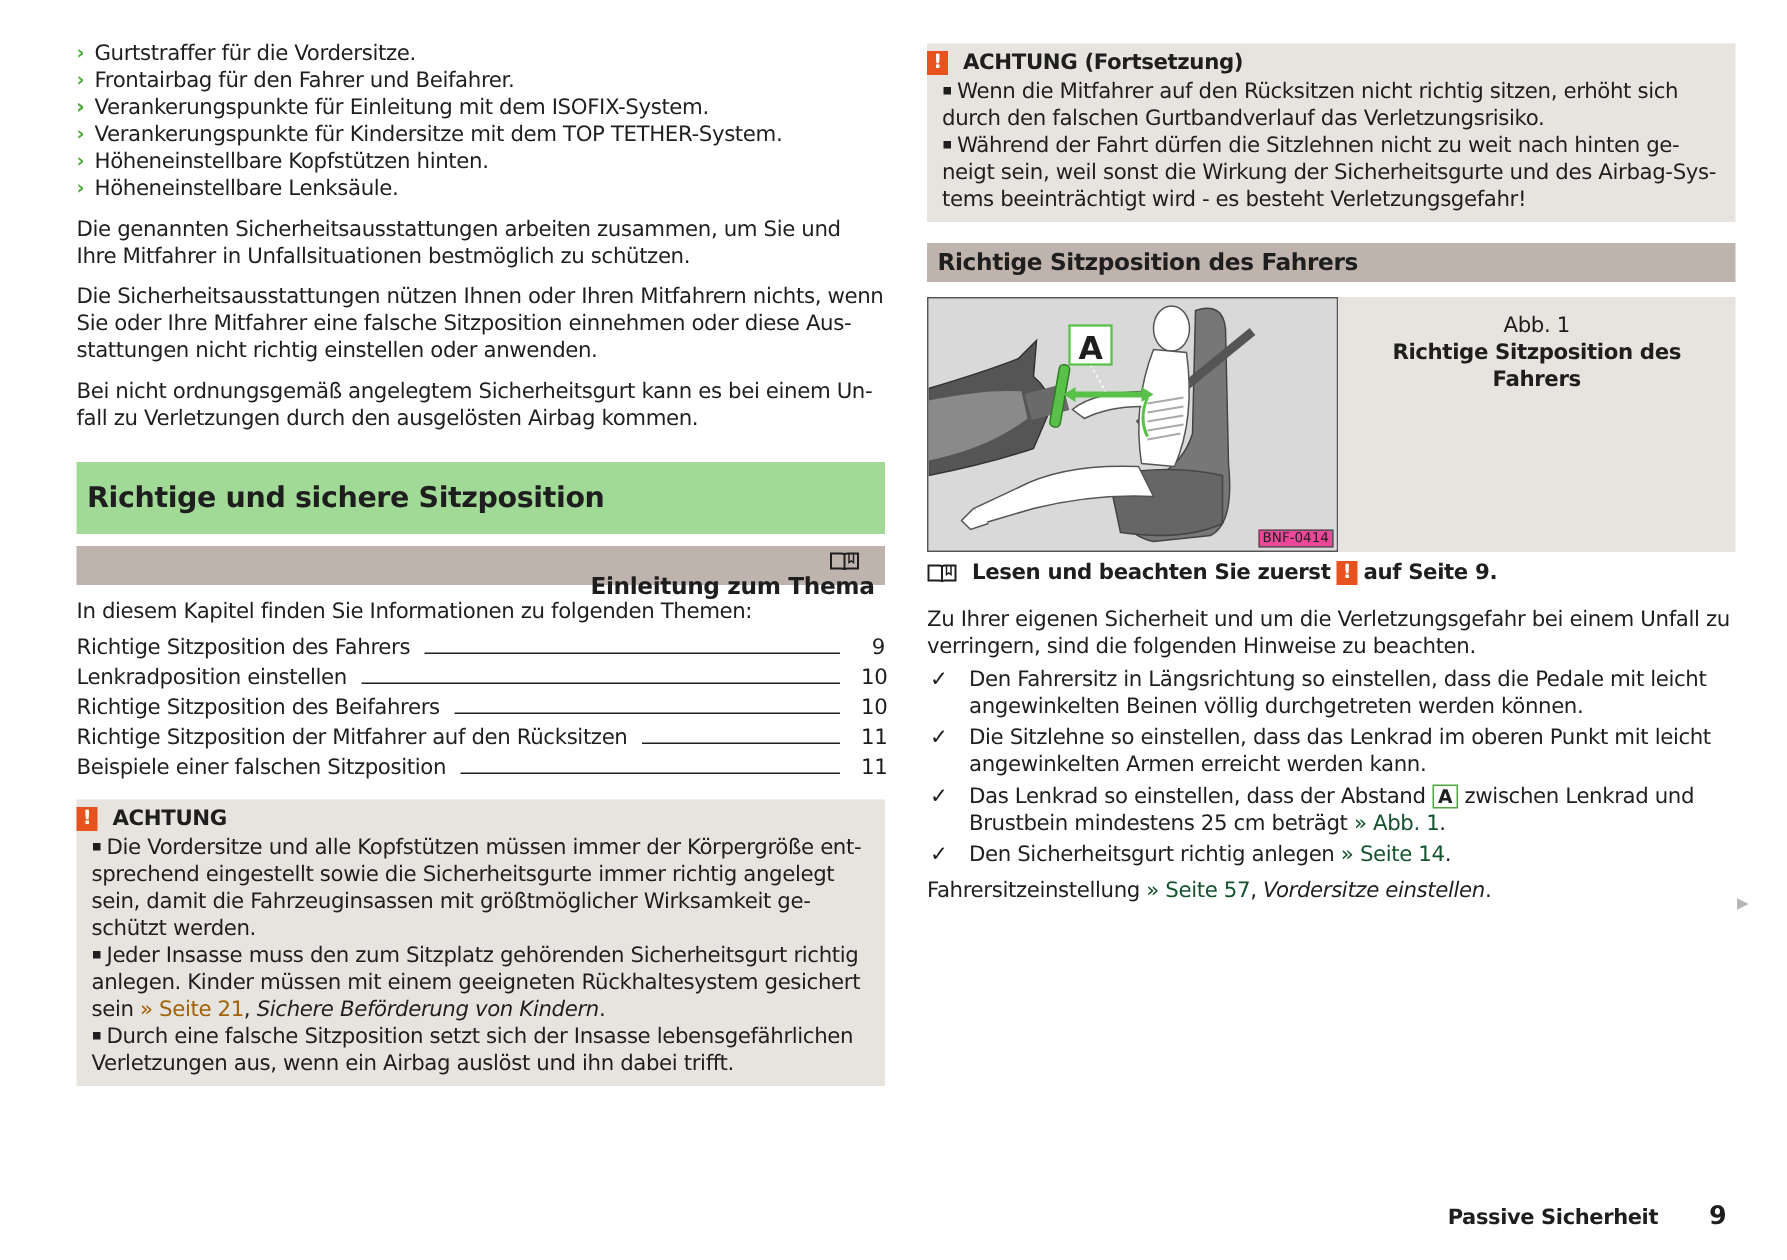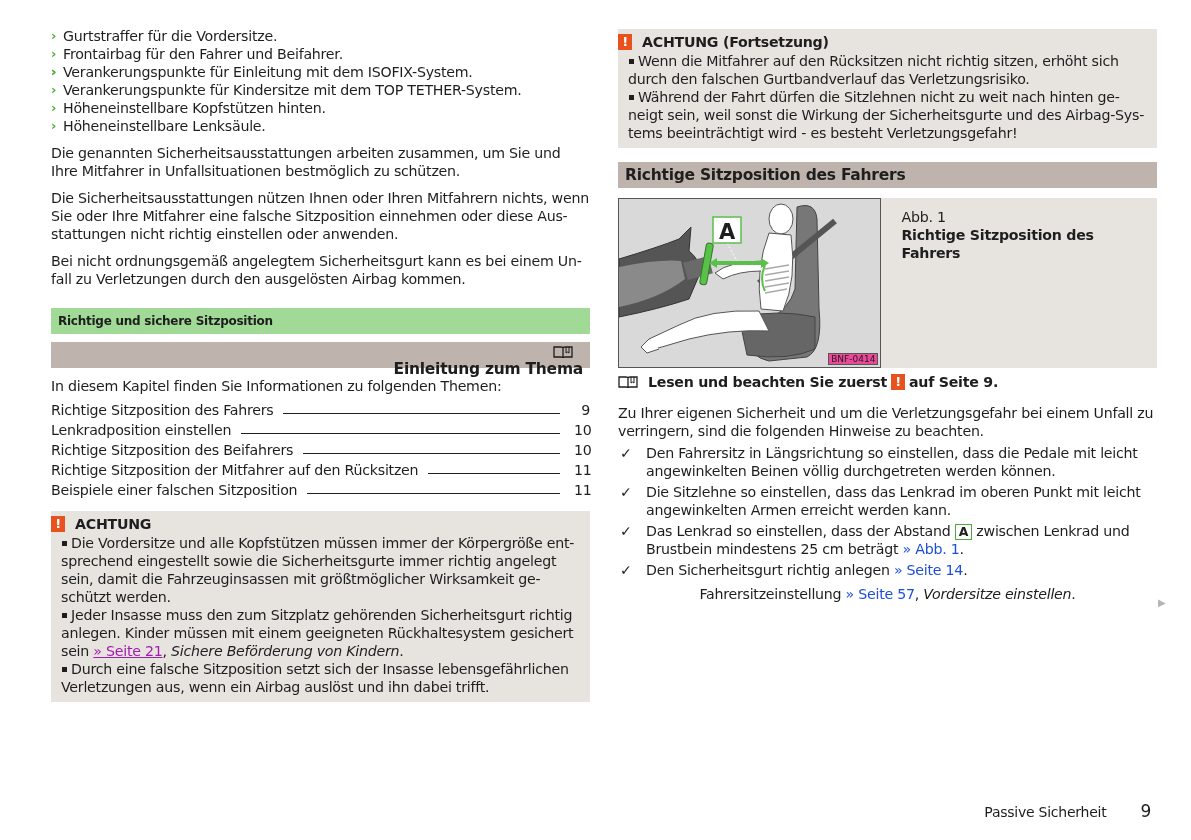--- a/index.html
+++ b/index.html
@@ -12,57 +12,57 @@
   .left { left:51px; width:539px; }
   .right { left:618px; width:539px; }
 
   .bullets { margin:0; padding:0; list-style:none; line-height:18px; }
   .bullets li { position:relative; padding-left:12px; white-space:nowrap; }
   .chev { position:absolute; left:0; top:0; color:#4fa83d; font-weight:bold; font-size:13px; }
 
   p { margin:0; line-height:18px; }
   .para { margin-top:9px; }
 
-  .h-green { background:#a1d996; font-weight:bold; font-size:12px; padding:3px 7px; height:20px; line-height:20px; margin-top:20px; }
+  .h-green { background:#a1d996; font-weight:bold; font-size:19px; padding:14px 7px; height:20px; line-height:20px; margin-top:20px; }
   .h-taupe { background:#bfb3ae; font-weight:bold; font-size:15.5px; padding:3px 7px; height:20px; line-height:20px; }
   .h-sub { margin-top:8px; display:flex; align-items:flex-end;flex-direction:column; }
   .book { display:inline-block; width:20px; height:14px; margin-right:10px; position:relative; }
   .book svg { display:block; }
 
   .toc { margin-top:4px; }
   .toc-row { display:flex; align-items:flex-end; height:20px; line-height:18px; }
   .toc-row .lab { white-space:nowrap; }
   .toc-row .dots { flex:1; border-bottom:1px solid #1e1e1e; margin:0 14px 5px 10px; }
   .toc-row .pg { width:16px; text-align:right; }
 
   .warn { background:#e7e4df; padding:4px 10px 6px 10px; line-height:18px; }
   .warn-head { display:flex; align-items:center; font-weight:bold; margin-left:-10px; margin-bottom:1px; }
   .excl { display:inline-block; width:14px; height:16px; background:#e8521f; color:#fff; font-weight:bold; font-size:13px; line-height:16px; text-align:center; margin-right:10px; }
   .sq { display:inline-block; width:5px; height:5px; background:#1e1e1e; margin:0 4px 2px 1px; vertical-align:middle; }
-  .link-orange { color:#a21caf;text-decoration:underline; }
-  .link-green { color:#1d4ed8; }
+  .link-orange { color:#a16207; }
+  .link-green { color:#14532d; }
   i { font-style:italic; }
 
   .figbox { margin-top:10px; display:flex; height:170px; background:#e7e4df; }
   .figimg { width:284px; height:168px; border:1px solid #555; background:#dadada; position:relative; overflow:hidden; }
-  .figcap { padding:10px 20px; line-height:18px; }
+  .figcap { padding:10px 10px; line-height:18px;text-align:center; }
   .figcap .b { font-weight:bold; }
   .bnf { position:absolute; right:2px; bottom:2px; background:#ec4899; border:1px solid #555; font-size:9px; padding:0 2px; line-height:10px; letter-spacing:0; }
 
   .readfirst { margin-top:6px; display:flex; align-items:center; font-weight:bold; }
   .readfirst .excl { margin:0 4px; }
 
   .checks { margin:4px 0 0 0; padding:0; list-style:none; }
   .checks li { position:relative; padding-left:28px; line-height:18px; margin-bottom:3px; }
   .checks .ck { position:absolute; left:2px; top:0; }
   .boxA { display:inline-block; border:1px solid #4fa83d; font-weight:bold; padding:0 3px; line-height:14px; font-size:12.5px; }
 
   .arrow-next { position:absolute; left:1158px; top:597px; color:#b5b5b5; font-size:10px; }
 
-  .footer { position:absolute; top:801px; right:40px; display:flex; align-items:baseline; font-weight:normal; }
+  .footer { position:absolute; top:801px; right:40px; display:flex; align-items:baseline; font-weight:bold; }
   .footer .sec { font-size:14px; }
   .footer .num { font-size:17px; margin-left:34px; }
 </style>
 </head>
 <body>
 
 <div class="col left">
   <ul class="bullets">
     <li><span class="chev">›</span><span>Gurtstraffer für die Vordersitze.</span></li>
     <li><span class="chev">›</span><span>Frontairbag für den Fahrer und Beifahrer.</span></li>
@@ -202,21 +202,21 @@
 
   <p class="para" style="margin-top:14px;">Zu Ihrer eigenen Sicherheit und um die Verletzungsgefahr bei einem Unfall zu verringern, sind die folgenden Hinweise zu beachten.</p>
 
   <ul class="checks">
     <li><span class="ck">✓</span><span>Den Fahrersitz in Längsrichtung so einstellen, dass die Pedale mit leicht angewinkelten Beinen völlig durchgetreten werden können.</span></li>
     <li><span class="ck">✓</span><span>Die Sitzlehne so einstellen, dass das Lenkrad im oberen Punkt mit leicht angewinkelten Armen erreicht werden kann.</span></li>
     <li><span class="ck">✓</span><span>Das Lenkrad so einstellen, dass der Abstand</span> <span class="boxA">A</span> <span>zwischen Lenkrad und Brustbein mindestens 25 cm beträgt </span><a class="link-green">» Abb. 1</a><span>.</span></li>
     <li><span class="ck">✓</span><span>Den Sicherheitsgurt richtig anlegen </span><a class="link-green">» Seite 14</a><span>.</span></li>
   </ul>
 
-  <p class="para" style="margin-top:6px;text-align:center;"><span>Fahrersitzeinstellung </span><a class="link-green">» Seite 57</a><span>, </span><i>Vordersitze einstellen</i><span>.</span></p>
+  <p class="para" style="margin-top:6px;"><span>Fahrersitzeinstellung </span><a class="link-green">» Seite 57</a><span>, </span><i>Vordersitze einstellen</i><span>.</span></p>
 </div>
 
 <span class="arrow-next">▶</span>
 
 <div class="footer">
   <span class="sec">Passive Sicherheit</span>
   <span class="num">9</span>
 </div>
 
 </body></html>

